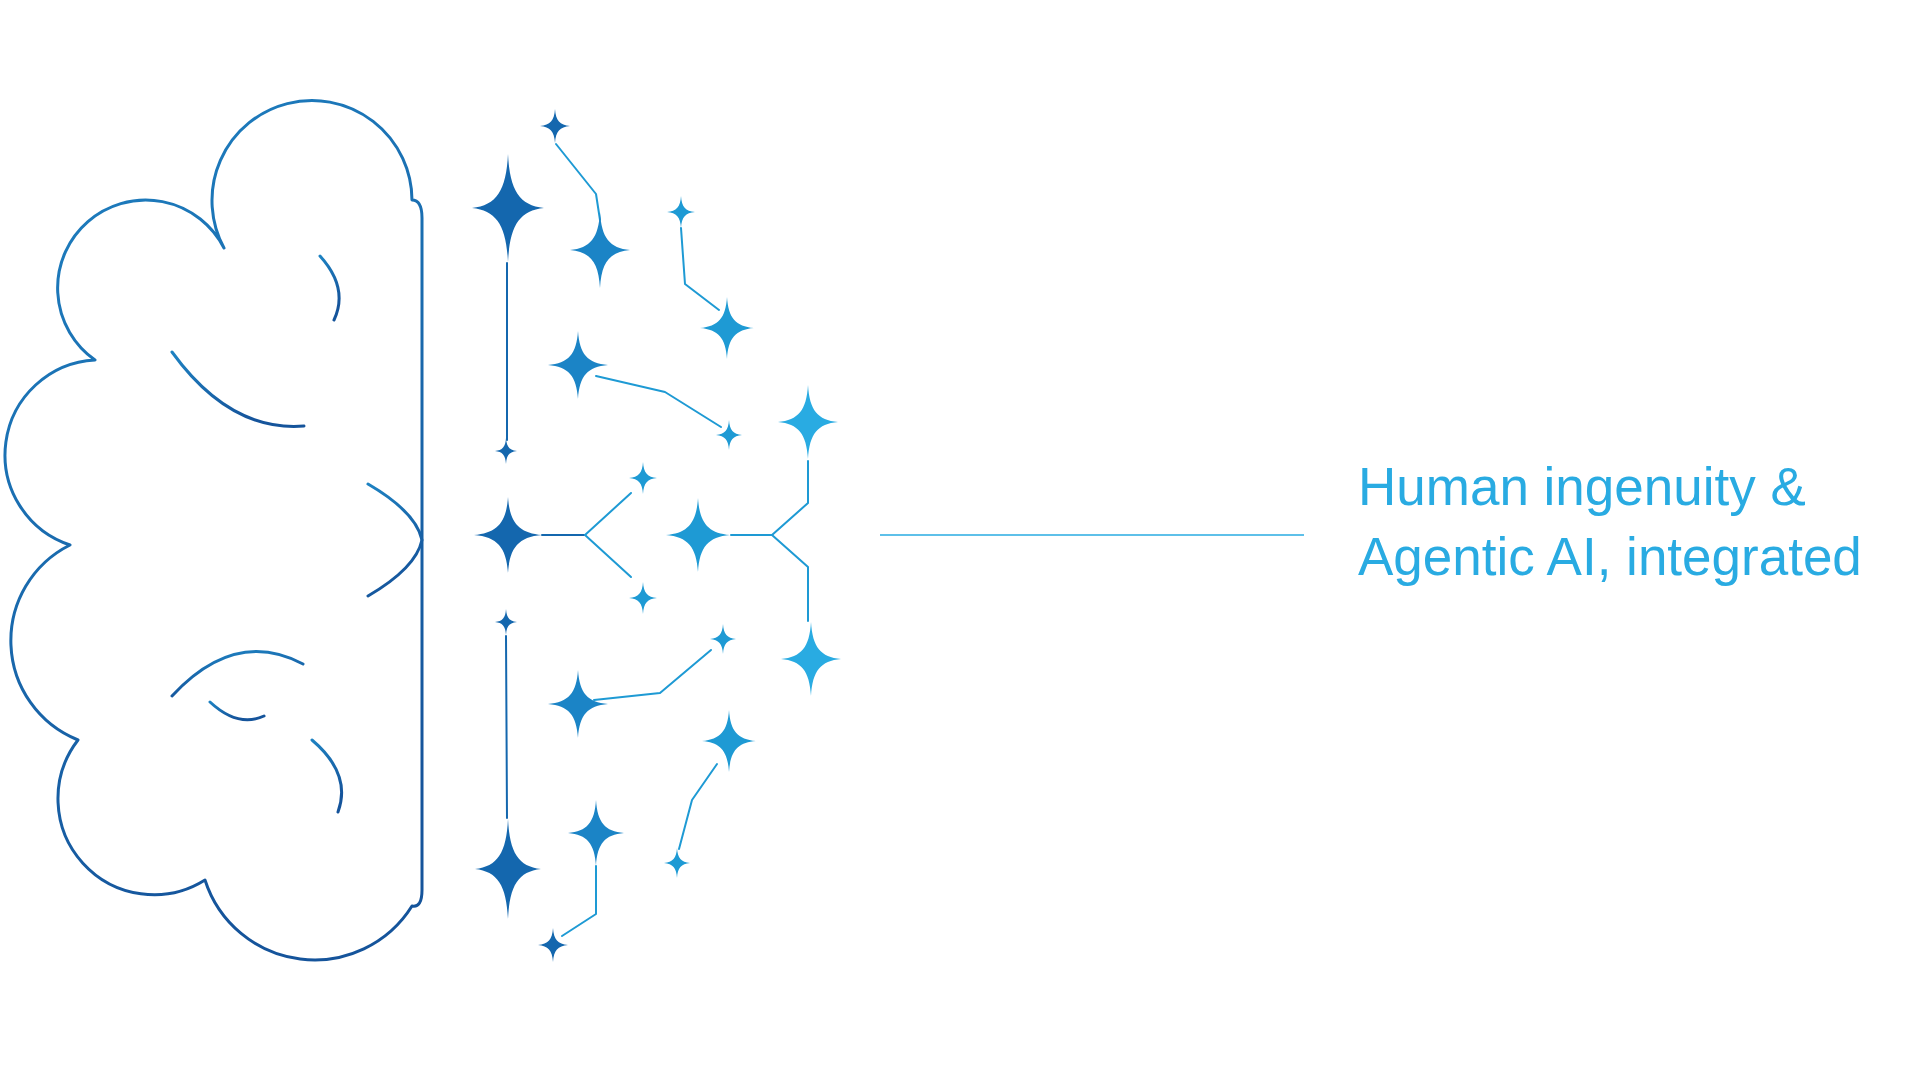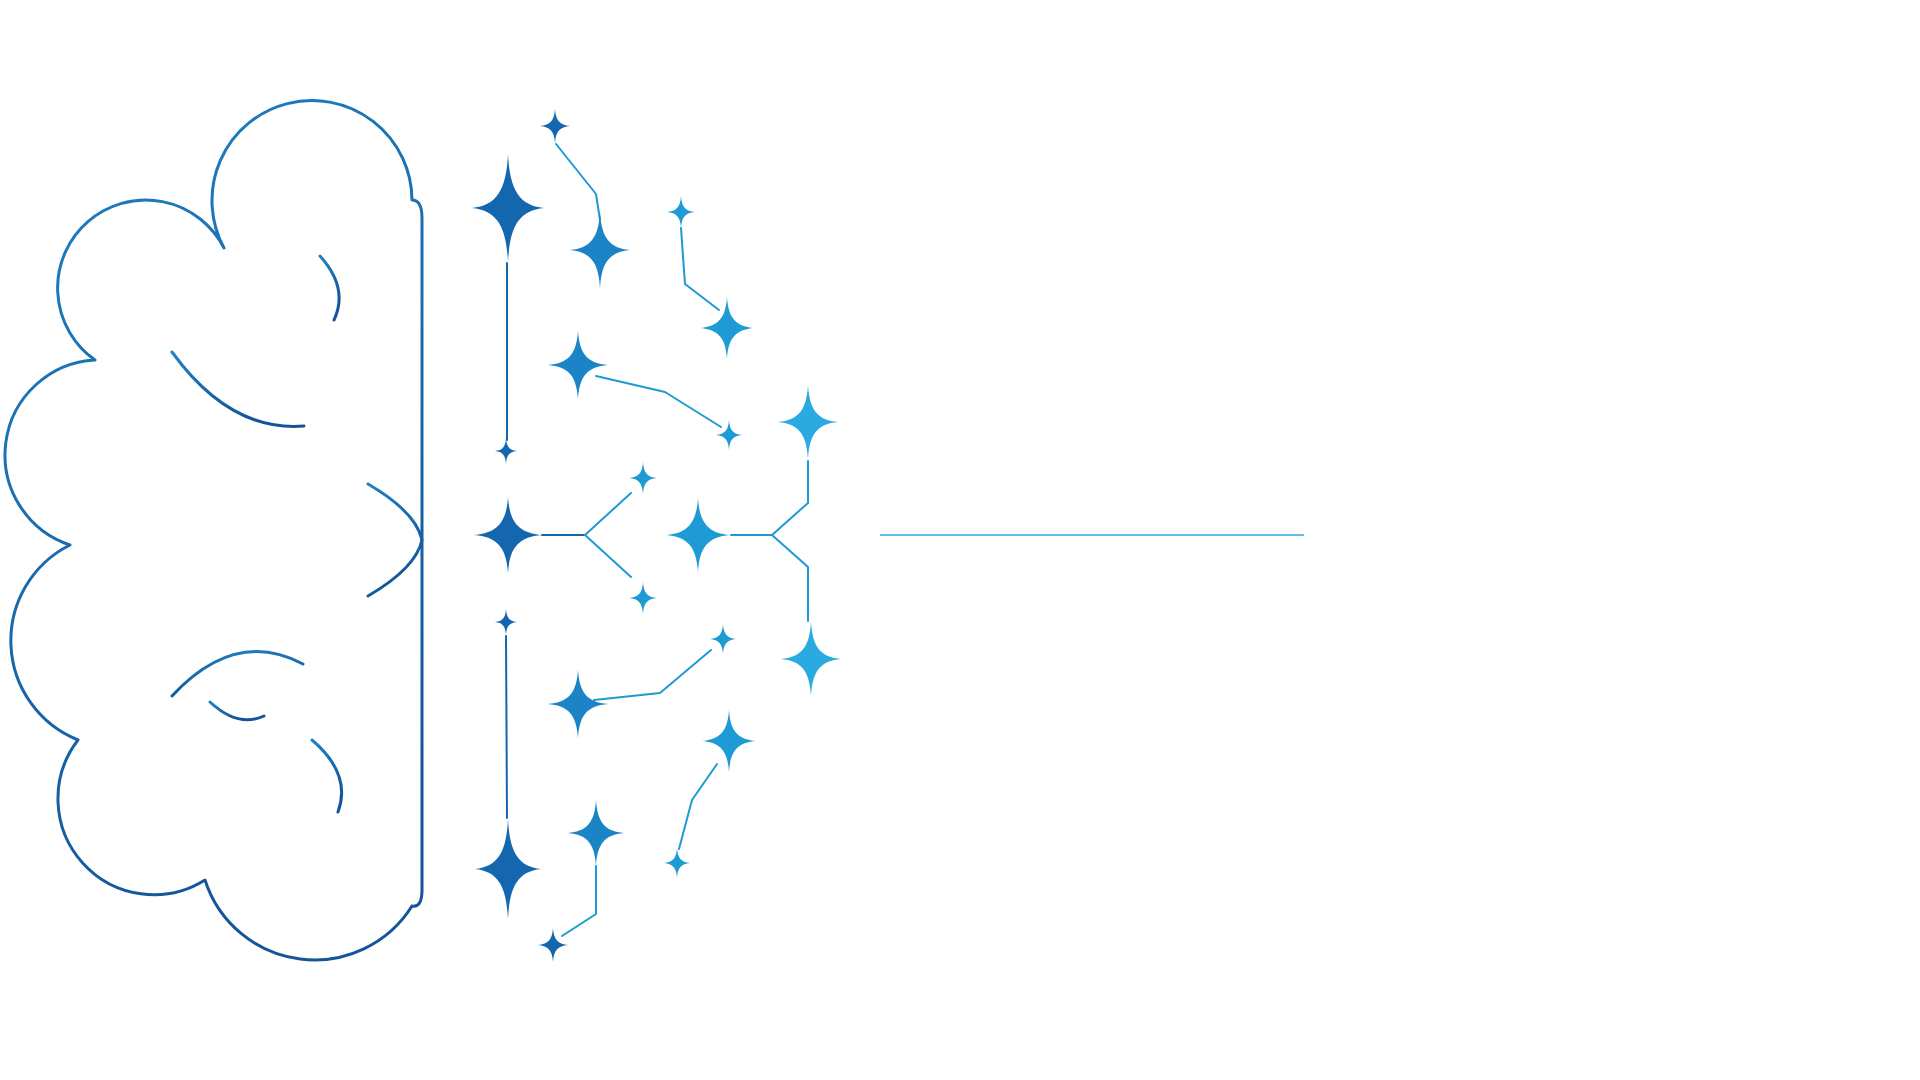--- a/index.html
+++ b/index.html
@@ -141,14 +141,18 @@
       <use href="#spark" class="sp-c" transform="translate(729,741) scale(27,31)"></use>
       <use href="#spark" class="sp-c" transform="translate(677,863) scale(13,15)"></use>
 
       <use href="#spark" class="sp-d" transform="translate(808,422) scale(30,37)"></use>
       <use href="#spark" class="sp-d" transform="translate(811,659) scale(30,37)"></use>
     </g>
 
     <path class="tag-connector" d="M 880 535 L 1304 535"></path>
   </svg>
 
+  <div class="tagline">
+    <div>Human ingenuity &amp;</div>
+    <div>Agentic AI, integrated</div>
+  </div>
 
 </div>
 
 </body></html>

